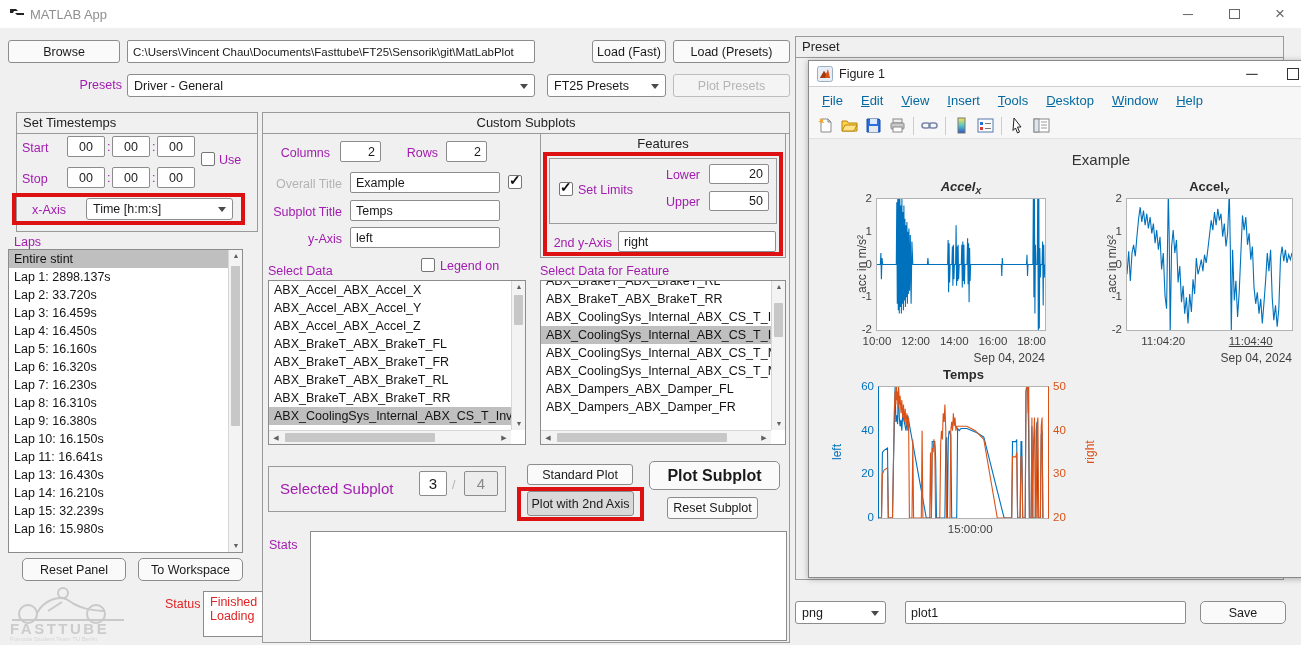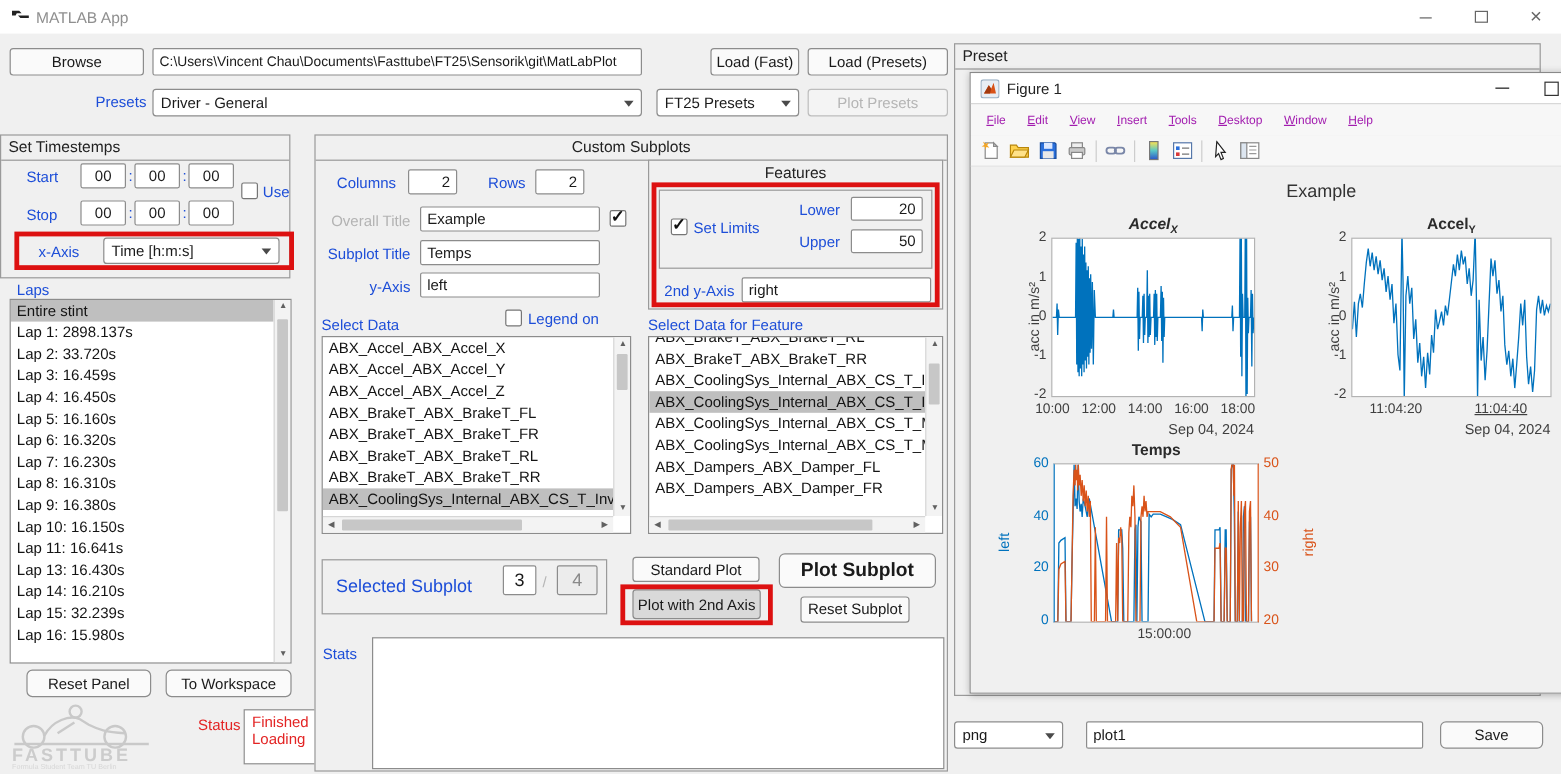--- a/index.html
+++ b/index.html
@@ -19,40 +19,40 @@
   .btn.big{font-size:16px;font-weight:bold;border-radius:5px;}
   .field{background:#fff;border:1px solid #8c8c8c;border-radius:2px;font-size:12.5px;
          padding:0 5px;display:flex;align-items:center;white-space:nowrap;overflow:hidden;}
   .field.num{justify-content:flex-end;}
   .field.ctr{justify-content:center;}
   .field.dis{background:#ececec;color:#8a8a8a;}
   .dd{background:#fff;border:1px solid #8c8c8c;border-radius:3px;font-size:12.5px;
       padding:0 20px 0 6px;display:flex;align-items:center;position:absolute;overflow:hidden;}
   .dd .arr{position:absolute;right:6px;top:50%;margin-top:-2px;width:0;height:0;
       border-left:4px solid transparent;border-right:4px solid transparent;border-top:5px solid #4a4a4a;}
-  .lbl{font-size:12.5px;color:#1d4ed8;white-space:nowrap;}
+  .lbl{font-size:12.5px;color:#a21caf;white-space:nowrap;}
   .lbl.r{text-align:right;}
   .lbl.gray{color:#b3b3b3;}
   .lbl.red{color:#e32424;}
   .redbox{border:4px solid #dd1111;background:transparent;pointer-events:none;z-index:5;}
   .cb{width:14px;height:14px;background:#fff;border:1px solid #757575;border-radius:2px;position:absolute;}
   .cb .mark{position:absolute;left:0px;top:-4px;font-size:14px;font-weight:bold;color:#111;}
   .listbox{background:#fff;border:1px solid #8c8c8c;overflow:hidden;}
   .rows{position:absolute;left:0;top:0;right:14px;}
   .li{height:18px;line-height:18px;padding:0 3px 0 5px;font-size:12.5px;white-space:nowrap;overflow:hidden;color:#141414;}
   .li.sel{background:#bfbfbf;}
   .vsb{position:absolute;right:0;top:0;width:14px;background:#f3f3f3;border-left:1px solid #d6d6d6;}
   .hsb{position:absolute;left:0;bottom:0;height:14px;background:#f3f3f3;border-top:1px solid #d6d6d6;}
   .sbarrow{position:absolute;font-size:7px;color:#606060;width:14px;height:12px;text-align:center;line-height:12px;}
   .thumb{position:absolute;background:#c7c7c7;border-radius:1px;}
   .statusbox{background:#fff;border:1px solid #8c8c8c;font-size:12.5px;color:#e32424;padding:3px 6px;}
   .figwin{background:#f0f0f0;border:1px solid #898989;box-shadow:0 1px 6px rgba(0,0,0,.28);}
   .figtitlebar{position:absolute;left:0;top:0;right:0;height:26px;background:#fff;border-bottom:1px solid #cfcfcf;}
   .figmenubar{position:absolute;left:0;top:26px;right:0;height:26px;background:#f7f7f7;display:flex;align-items:center;padding-left:4px;}
-  .menuitem{font-size:10px;padding:0 9px;color:#a21caf;}
+  .menuitem{font-size:13px;padding:0 9px;color:#0369a1;}
   .figtoolbar{position:absolute;left:0;top:52px;right:0;height:26px;background:#f7f7f7;border-bottom:1px solid #e2e2e2;
               display:flex;align-items:center;gap:7px;padding-left:8px;}
   .tsep{width:1px;height:18px;background:#cdcdcd;}
   .axes{position:absolute;background:#fff;border:1px solid #b3b3b3;}
   .tick{position:absolute;font-size:11.5px;color:#3f3f3f;white-space:nowrap;}
   .charttitle{position:absolute;font-size:13px;font-weight:bold;color:#2b2b2b;text-align:center;white-space:nowrap;}
   .rot{transform:rotate(-90deg);transform-origin:center;}
   u{text-decoration:underline;}
 </style>
 </head>
@@ -80,21 +80,21 @@
   <div class="dd" style="left:127px;top:74px;width:408px;height:23px">
     <span>Driver - General</span>
     <span class="arr"></span>
   </div>
   <div class="dd" style="left:547px;top:74px;width:119px;height:23px">
     <span>FT25 Presets</span>
     <span class="arr"></span>
   </div>
   <div class="abs btn disabled" style="left:673px;top:74px;width:117px;height:23px">Plot Presets</div>
 
-  <div class="abs panel" style="left:0;top:112px;width:242px;height:120px">
+  <div class="abs panel" style="left:16px;top:112px;width:242px;height:120px">
     <div class="ptitle">Set Timestemps</div>
   </div>
   <div class="abs lbl" style="left:22px;top:141px">Start</div>
   <div class="abs field ctr" style="left:67px;top:136px;width:38px;height:21px">00</div>
   <div class="abs lbl" style="left:107px;top:140px">:</div>
   <div class="abs field ctr" style="left:112px;top:136px;width:38px;height:21px">00</div>
   <div class="abs lbl" style="left:152px;top:140px">:</div>
   <div class="abs field ctr" style="left:157px;top:136px;width:38px;height:21px">00</div>
   <span class="cb" style="left:201px;top:152px"></span>
   <div class="abs lbl" style="left:219px;top:153px">Use</div>

